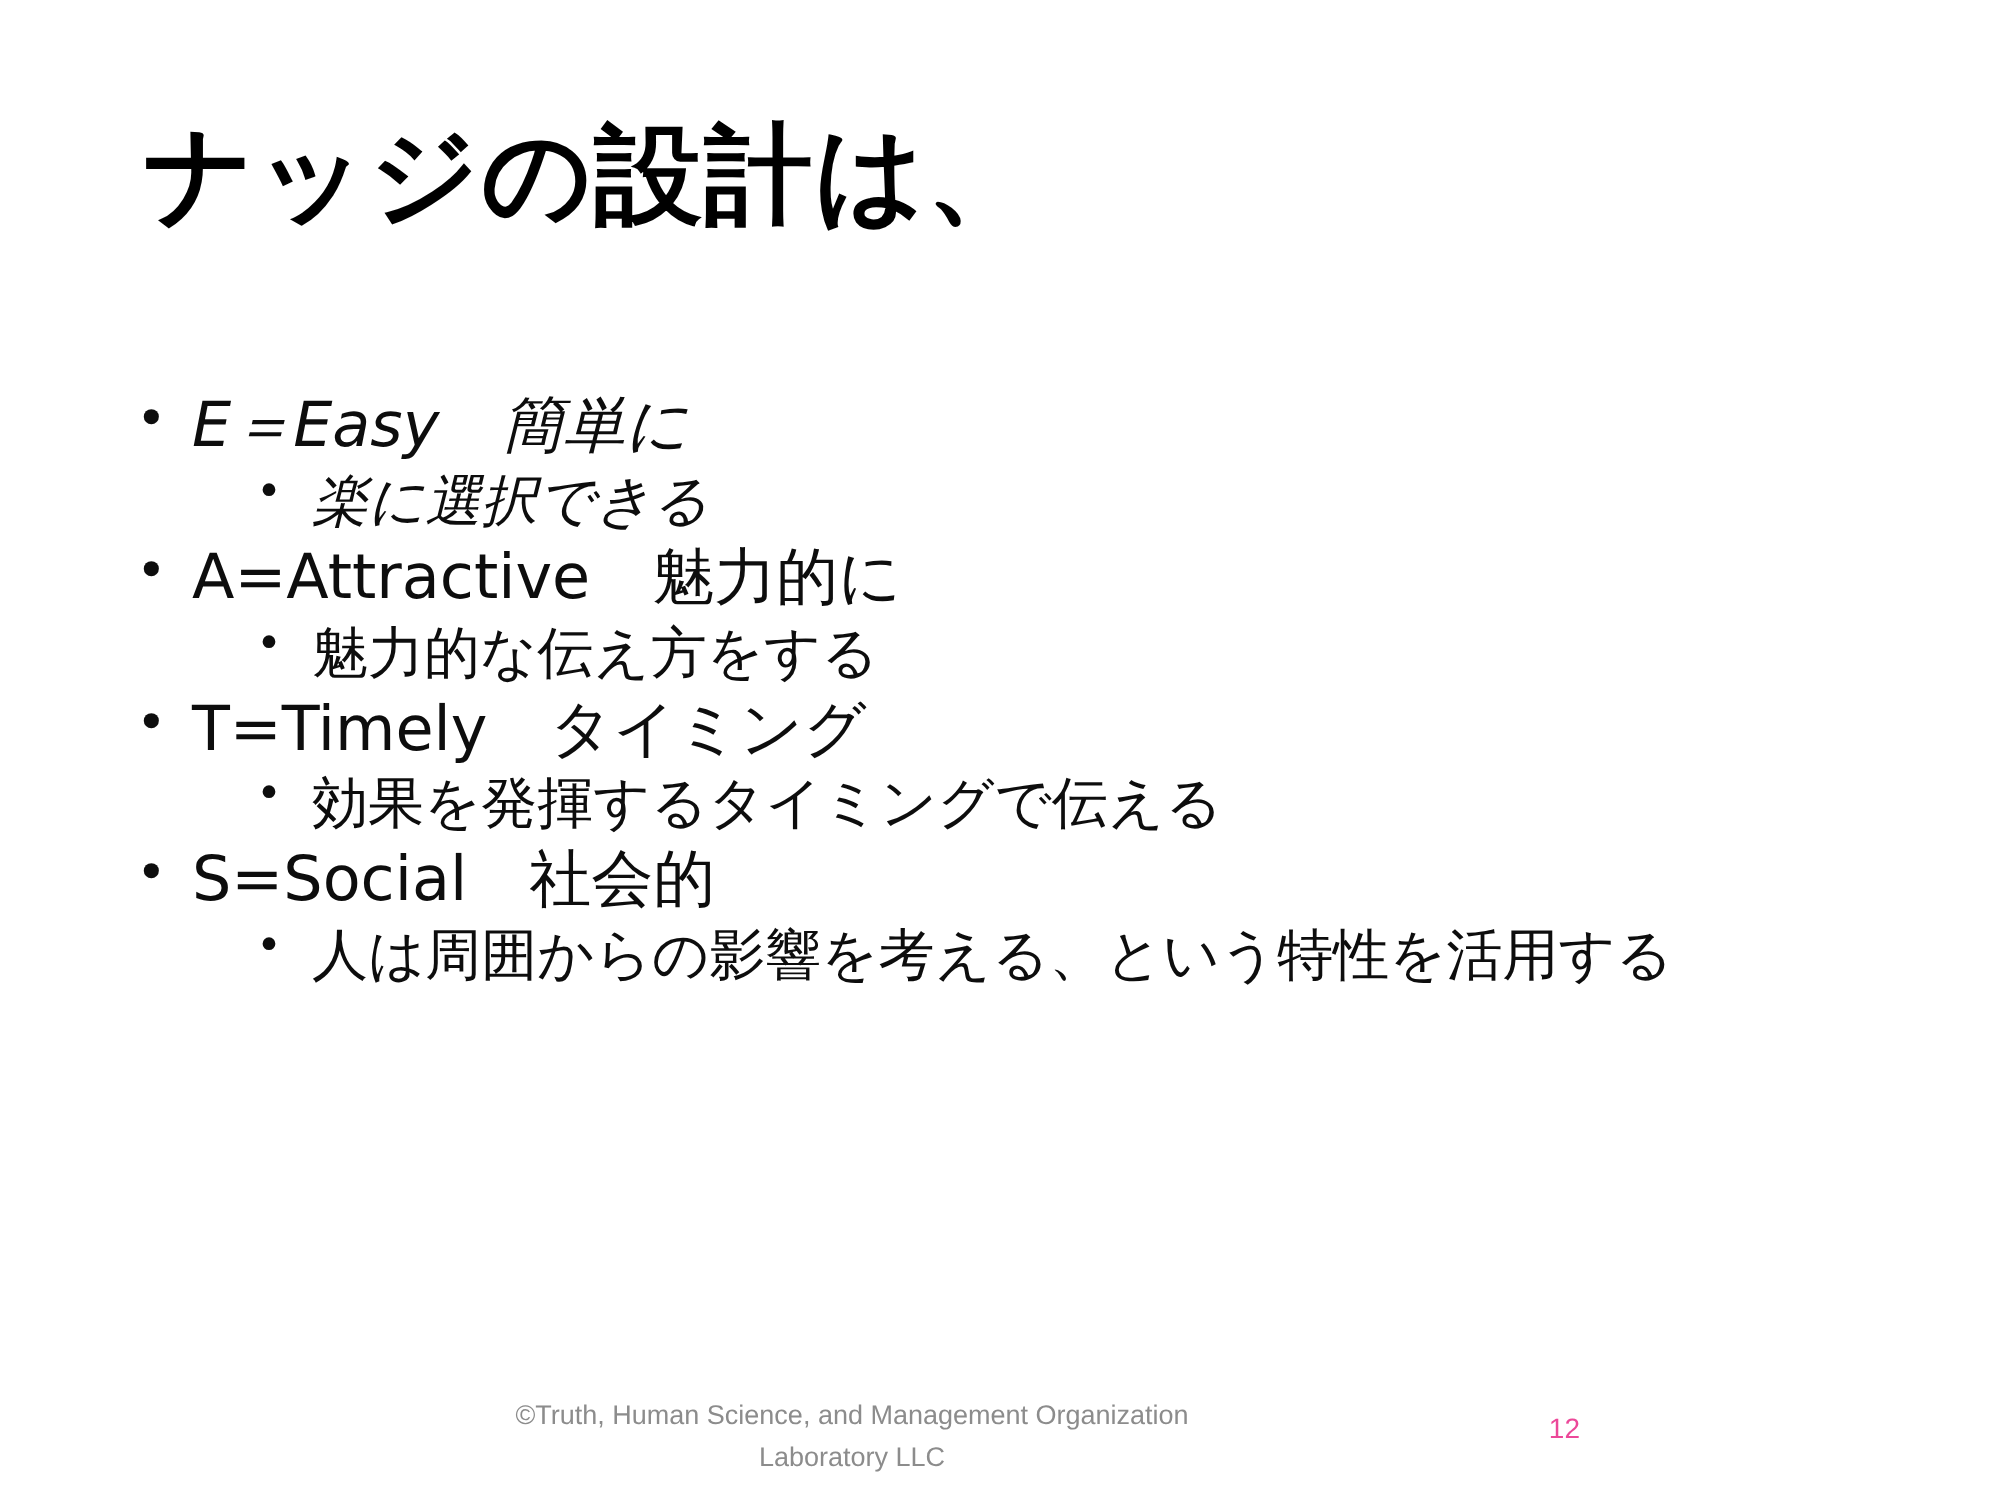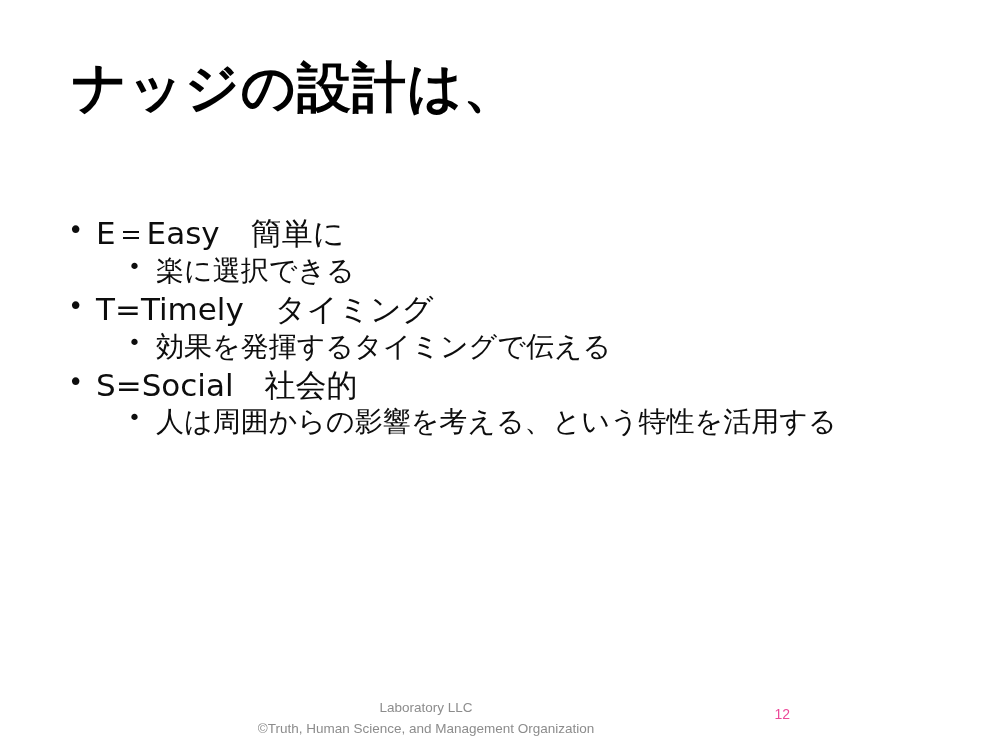--- a/index.html
+++ b/index.html
@@ -50,21 +50,22 @@
   }
   .l1::before {
     content: "•";
     position: absolute;
     left: 6px;
     top: -1px;
     font-size: 26px;
     line-height: 1.35;
   }
   .l1.gap {
-    margin-top: 36px;
+    margin-top: 16px;
+    font-style: italic;
   }
   .sub-list {
     list-style: none;
     margin: 0;
     padding: 0;
   }
   .l2 {
     position: relative;
     padding-left: 36px;
     margin-left: 24px;
@@ -111,37 +112,43 @@
   <ul class="body-list">
 
 
     <li class="l1 jp gap">
       <span>E＝Easy　簡単に</span>
       <ul class="sub-list">
         <li class="l2 jp">楽に選択できる</li>
       </ul>
     </li>
 
+    <li class="l1 jp">
+      <span>A=Attractive　魅力的に</span>
+      <ul class="sub-list">
+        <li class="l2 jp">魅力的な伝え方をする</li>
+      </ul>
+    </li>
 
     <li class="l1 jp">
       <span>T=Timely　タイミング</span>
       <ul class="sub-list">
         <li class="l2 jp">効果を発揮するタイミングで伝える</li>
       </ul>
     </li>
 
     <li class="l1 jp">
       <span>S=Social　社会的</span>
       <ul class="sub-list">
         <li class="l2 jp">人は周囲からの影響を考える、という特性を活用する</li>
       </ul>
     </li>
 
   </ul>
 
   <div class="footer">
+    <div>©Truth, Human Science, and Management Organization</div>
     <div>Laboratory LLC</div>
-    <div>©Truth, Human Science, and Management Organization</div>
   </div>
 
   <div class="page-number">12</div>
 
 </div>
 
 </body></html>

